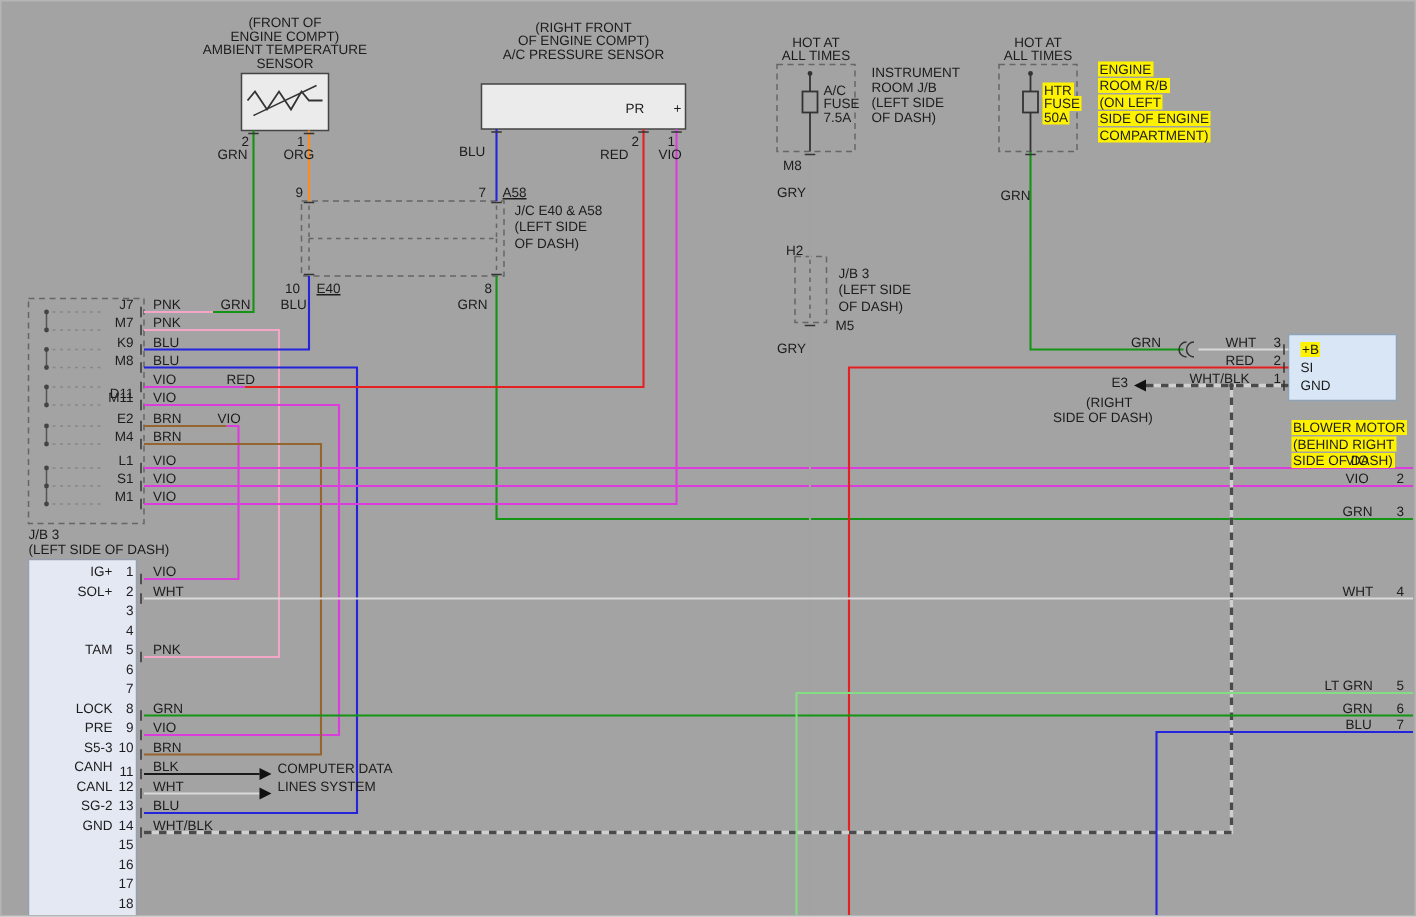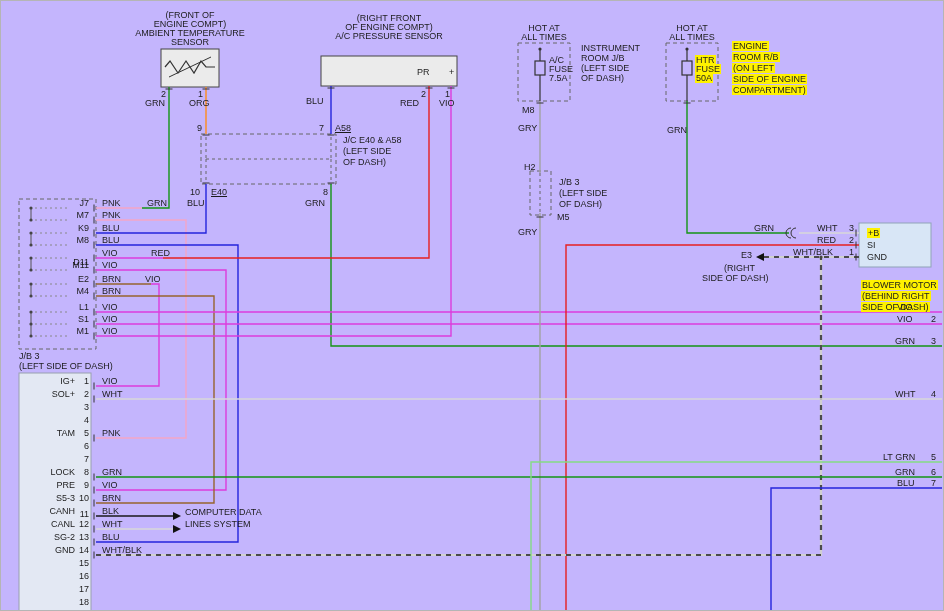--- a/index.html
+++ b/index.html
@@ -1,16 +1,16 @@
 <!DOCTYPE html>
 <html><head>
 <meta charset="utf-8">
 <style>
   html,body{margin:0;padding:0;background:#fff;}
-  #stage{position:relative;width:944px;height:611px;background:#c4b5fd;border:1px solid #b5b5b5;
+  #stage{position:relative;width:944px;height:611px;background:#a3a3a3;border:1px solid #b5b5b5;
          font-family:"Liberation Sans","DejaVu Sans",sans-serif;font-size:9px;line-height:10px;
          overflow:hidden;box-sizing:border-box;}
   #wires-svg{position:absolute;left:0;top:0;}
   #labels{position:absolute;left:0;top:0;width:100%;height:100%;}
   .lbl{position:absolute;white-space:nowrap;color:#1c1c1c;}
   .ac{transform:translateX(-50%);}
   .ar{transform:translateX(-100%);}
   .hl{background:#fff200;padding:0 1px;}
   .un{text-decoration:underline;}
 </style>

